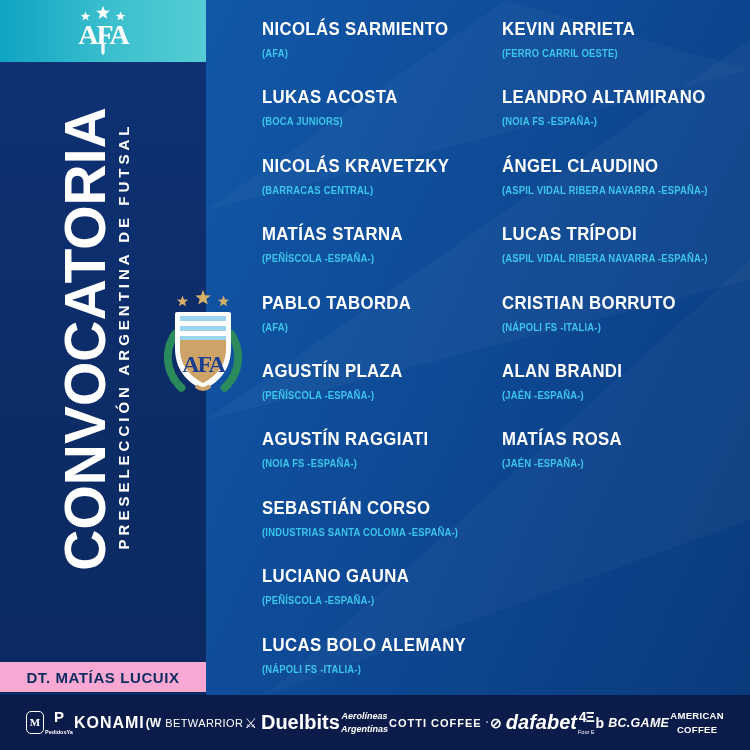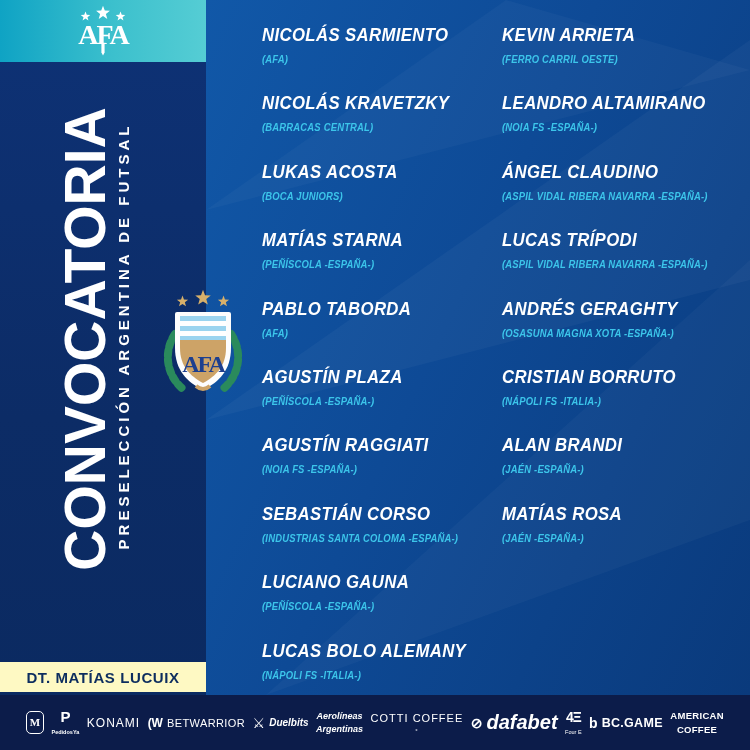--- a/index.html
+++ b/index.html
@@ -4,48 +4,48 @@
 <style>
   html,body{margin:0;padding:0;}
   body{width:750px;height:750px;overflow:hidden;font-family:"Liberation Sans",sans-serif;background:#0d2f6b;}
   .poster{position:relative;width:750px;height:750px;background:#0d2f6b;overflow:hidden;}
   .sidebar{position:absolute;left:0;top:0;width:206px;height:695px;background:linear-gradient(180deg,#0e3276 0%,#0c2c66 60%,#0b2a61 100%);}
   .main-area{position:absolute;left:206px;top:0;width:544px;height:695px;background:linear-gradient(115deg,#1158a8 0%,#0e4a96 45%,#0a3a7c 100%);}
   .rays{position:absolute;left:0;top:0;width:544px;height:695px;display:block;}
   .logo-box{position:absolute;left:0;top:0;width:206px;height:62px;background:linear-gradient(90deg,#0fa3c4 0%,#3cc0cd 55%,#55cdd4 100%);display:flex;align-items:center;justify-content:center;}
   .title-vert{position:absolute;left:-155px;top:309px;width:480px;height:60px;transform:rotate(-90deg);color:#ffffff;font-size:57px;font-weight:bold;text-align:center;line-height:60px;white-space:nowrap;}
   .subtitle-vert{position:absolute;left:-111px;top:326px;width:470px;height:20px;transform:rotate(-90deg);color:#ffffff;font-size:15px;font-weight:bold;letter-spacing:4px;text-align:center;line-height:20px;white-space:nowrap;}
-  .coach-box{position:absolute;left:0;top:662px;width:206px;height:30px;background:#fef9c3;color:#0d2d5f;font-weight:bold;font-size:15px;letter-spacing:.6px;display:flex;align-items:center;justify-content:center;}
+  .coach-box{position:absolute;left:0;top:662px;width:206px;height:30px;background:#f9a8d4;color:#0d2d5f;font-weight:bold;font-size:15px;letter-spacing:.6px;display:flex;align-items:center;justify-content:center;}
   .crest{position:absolute;left:161px;top:288px;width:84px;height:112px;}
-  .col{position:absolute;top:24px;font-style:italic;}
+  .col{position:absolute;top:18px;}
   .col-left{left:262px;width:240px;}
   .col-right{left:502px;width:248px;}
   .player{height:68.4px;}
   .player-name{color:#ffffff;font-weight:bold;font-size:18px;letter-spacing:.4px;white-space:nowrap;transform:scaleX(.93);transform-origin:left center;line-height:22px;}
   .player-club{color:#3cc5ea;font-weight:bold;font-size:10.5px;letter-spacing:.2px;white-space:nowrap;transform:scaleX(.9);transform-origin:left center;margin-top:7px;}
   .sponsors{position:absolute;left:0;top:695px;width:750px;height:55px;background:#0c1c4a;display:flex;align-items:center;justify-content:space-between;padding:0 26px;box-sizing:border-box;color:#ffffff;}
   .sp{display:flex;align-items:center;gap:4px;white-space:nowrap;}
   .sp-col{display:flex;flex-direction:column;align-items:center;line-height:1;}
   .mcd-frame{width:16px;height:21px;border:1.6px solid #fff;border-radius:5px;display:flex;align-items:center;justify-content:center;font-family:"Liberation Serif",serif;font-weight:bold;font-size:11px;line-height:1;}
   .py-mark{font-size:15px;font-weight:bold;}
   .py-label{font-size:5.5px;font-weight:bold;margin-top:2px;}
-  .konami{font-size:12px;font-weight:normal;letter-spacing:1px;}
+  .konami{font-size:16px;font-weight:bold;letter-spacing:1px;}
   .bw-icon{font-size:12px;font-weight:bold;}
   .bw-label{font-size:11px;font-weight:normal;letter-spacing:.4px;}
   .db-icon{font-size:14px;line-height:1;}
-  .db-label{font-size:10px;font-weight:bold;font-style:italic;}
+  .db-label{font-size:20px;font-weight:bold;}
   .aer{font-style:italic;font-size:9px;font-weight:bold;line-height:9px;}
-  .cotti{font-size:11px;font-weight:normal;letter-spacing:1px;flex-direction:column;}
+  .cotti{font-size:11px;font-weight:bold;letter-spacing:1px;}
   .cotti sup{font-size:6px;}
   .dafa-icon{font-size:14px;font-weight:bold;line-height:1;}
   .dafa-label{font-size:20px;font-weight:bold;font-style:italic;}
   .fe-mark{font-size:14px;font-weight:bold;letter-spacing:-1px;}
   .fe-label{font-size:5.5px;margin-top:2px;}
   .bc-icon{font-size:14px;font-weight:bold;}
-  .bc-label{font-size:12.5px;font-weight:bold;letter-spacing:.3px;}
+  .bc-label{font-size:12.5px;font-weight:bold;letter-spacing:.3px;font-style:italic;}
   .amex{font-size:9.5px;font-weight:bold;letter-spacing:.3px;line-height:9.5px;}
 </style>
 </head>
 <body>
 
 <div class="poster">
 
   <svg width="0" height="0" style="position:absolute">
     <defs>
       <symbol id="star" viewBox="-1.1 -1.1 2.2 2.2">
@@ -97,30 +97,30 @@
   <div class="coach-box">DT. MATÍAS LUCUIX</div>
 
   <div class="col col-left">
 
       <div class="player">
         <div class="player-name">NICOLÁS SARMIENTO</div>
         <div class="player-club">(AFA)</div>
       </div>
 
       <div class="player">
+        <div class="player-name">LUKAS ACOSTA</div>
+        <div class="player-club">(BOCA JUNIORS)</div>
+      </div>
+
+      <div class="player">
         <div class="player-name">NICOLÁS KRAVETZKY</div>
         <div class="player-club">(BARRACAS CENTRAL)</div>
       </div>
 
       <div class="player">
-        <div class="player-name">LUKAS ACOSTA</div>
-        <div class="player-club">(BOCA JUNIORS)</div>
-      </div>
-
-      <div class="player">
         <div class="player-name">MATÍAS STARNA</div>
         <div class="player-club">(PEÑÍSCOLA -ESPAÑA-)</div>
       </div>
 
       <div class="player">
         <div class="player-name">PABLO TABORDA</div>
         <div class="player-club">(AFA)</div>
       </div>
 
       <div class="player">
@@ -164,24 +164,20 @@
       <div class="player">
         <div class="player-name">ÁNGEL CLAUDINO</div>
         <div class="player-club">(ASPIL VIDAL RIBERA NAVARRA -ESPAÑA-)</div>
       </div>
 
       <div class="player">
         <div class="player-name">LUCAS TRÍPODI</div>
         <div class="player-club">(ASPIL VIDAL RIBERA NAVARRA -ESPAÑA-)</div>
       </div>
 
-      <div class="player">
-        <div class="player-name">ANDRÉS GERAGHTY</div>
-        <div class="player-club">(OSASUNA MAGNA XOTA -ESPAÑA-)</div>
-      </div>
 
       <div class="player">
         <div class="player-name">CRISTIAN BORRUTO</div>
         <div class="player-club">(NÁPOLI FS -ITALIA-)</div>
       </div>
 
       <div class="player">
         <div class="player-name">ALAN BRANDI</div>
         <div class="player-club">(JAÉN -ESPAÑA-)</div>
       </div>

